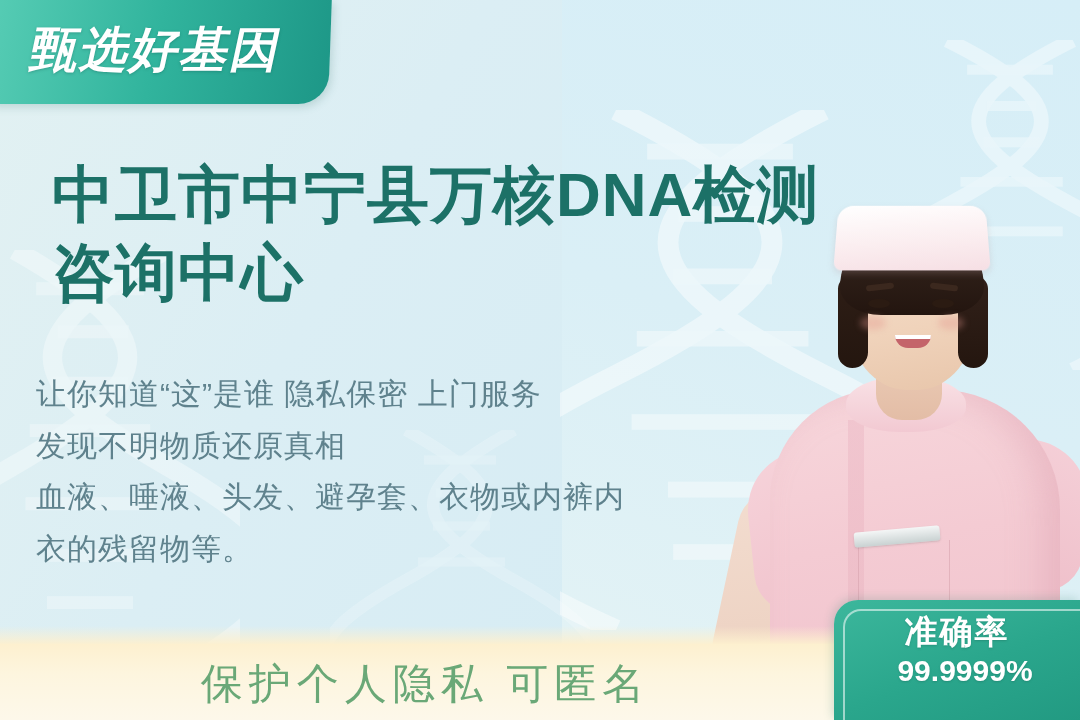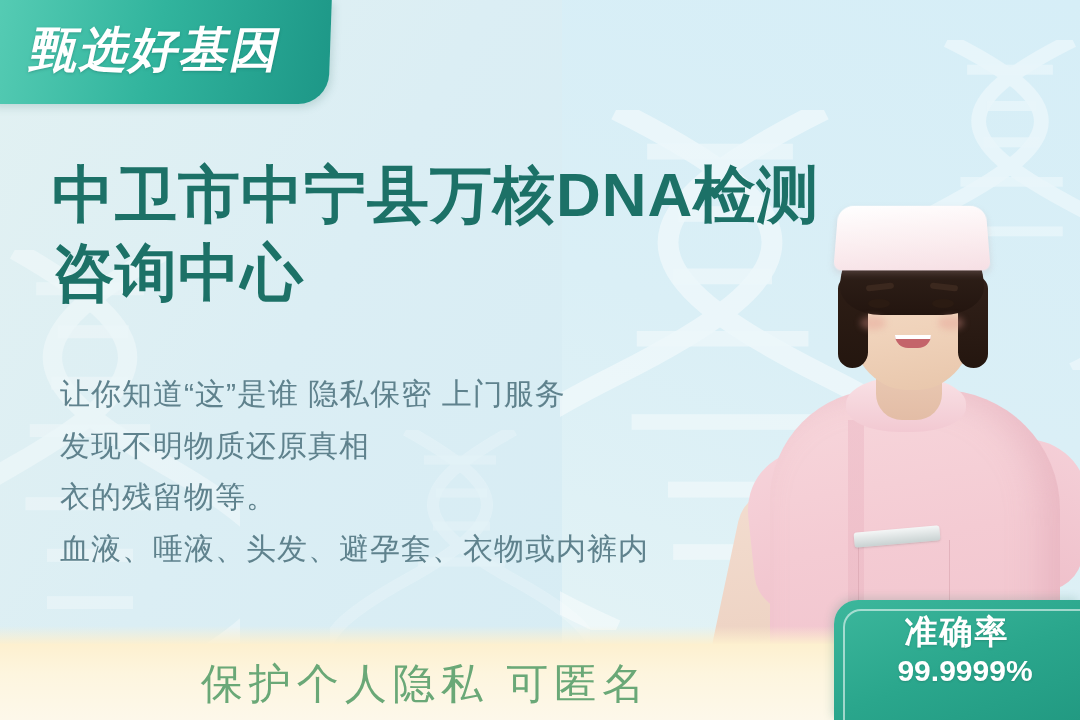--- a/index.html
+++ b/index.html
@@ -178,21 +178,21 @@
 
   
   .headline{
     position:absolute; left:52px; top:156px; width:790px;
     font-size:62px; font-weight:700; line-height:1.26;
     color:#1c7167; letter-spacing:1px;
   }
 
   
   .body-copy{
-    position:absolute; left:60px; top:368px; width:720px;
+    position:absolute; left:36px; top:368px; width:720px;
     font-size:30px; line-height:1.72;
     color:#5f828d; font-weight:400; letter-spacing:1px;
   }
   .body-copy p{ white-space:nowrap; }
 
   
   .accuracy{
     position:absolute; right:0; bottom:0; width:246px; height:120px;
     background:linear-gradient(160deg,#3cb79c 0%,#2aa68c 55%,#229a82 100%);
     border-radius:24px 0 0 0;
@@ -314,22 +314,22 @@
   <div class="tagline">保护个人隐私 可匿名</div>
 
   <div class="ribbon"></div>
   <div class="ribbon-text">甄选好基因</div>
 
   <div class="headline">中卫市中宁县万核DNA检测咨询中心</div>
 
   <div class="body-copy">
     <p>让你知道“这”是谁 隐私保密 上门服务</p>
     <p>发现不明物质还原真相</p>
+    <p>血液、唾液、头发、避孕套、衣物或内裤内</p>
     <p>衣的残留物等。</p>
-    <p>血液、唾液、头发、避孕套、衣物或内裤内</p>
   </div>
 
   <div class="accuracy">
     <div class="acc-label">准确率</div>
     <div class="acc-value">99.9999%</div>
   </div>
 
 </div>
 
 </body></html>

